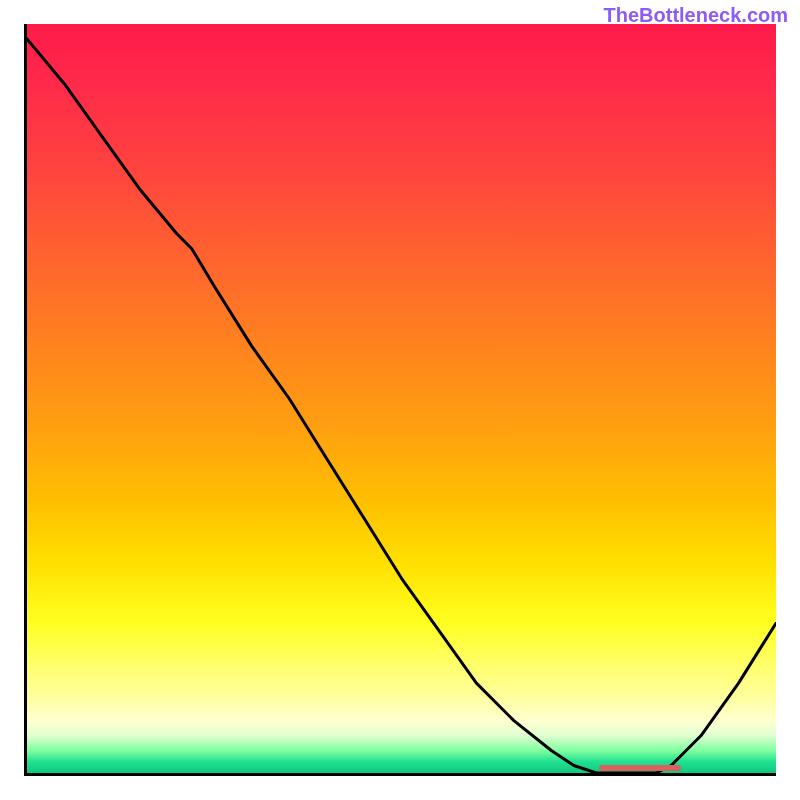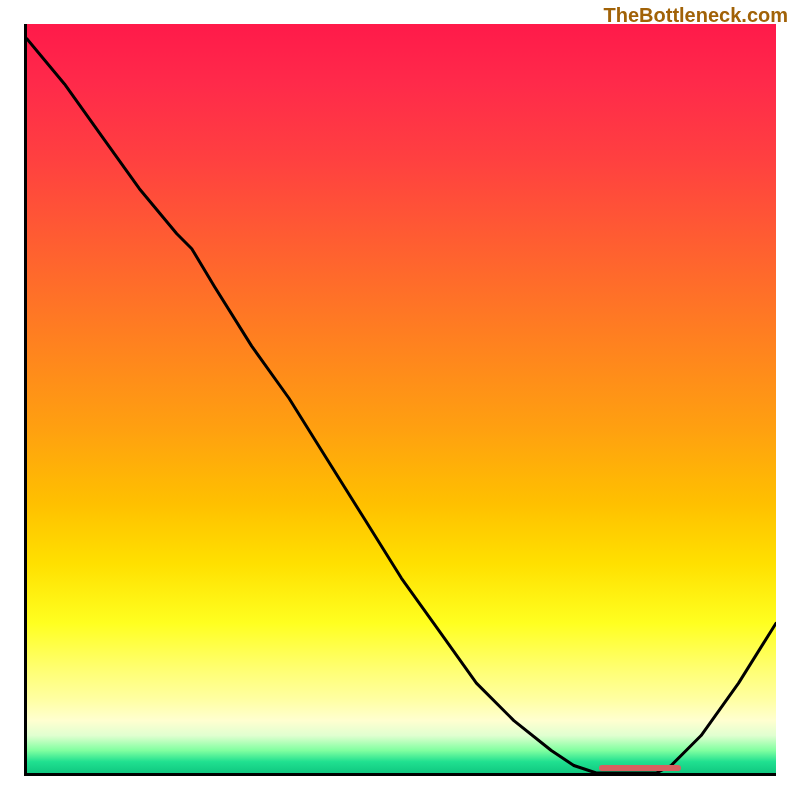--- a/index.html
+++ b/index.html
@@ -9,21 +9,21 @@
     background: #ffffff;
     position: relative;
     font-family: Arial, sans-serif;
   }
   .watermark {
     position: absolute;
     top: 4px;
     right: 12px;
     font-size: 20px;
     font-weight: bold;
-    color: #a16207;
+    color: #8b5cf6;
     z-index: 10;
   }
   .chart-area {
     position: absolute;
     left: 24px;
     top: 24px;
     width: 752px;
     height: 752px;
     border: 3px solid #000000;
     border-top: none;

